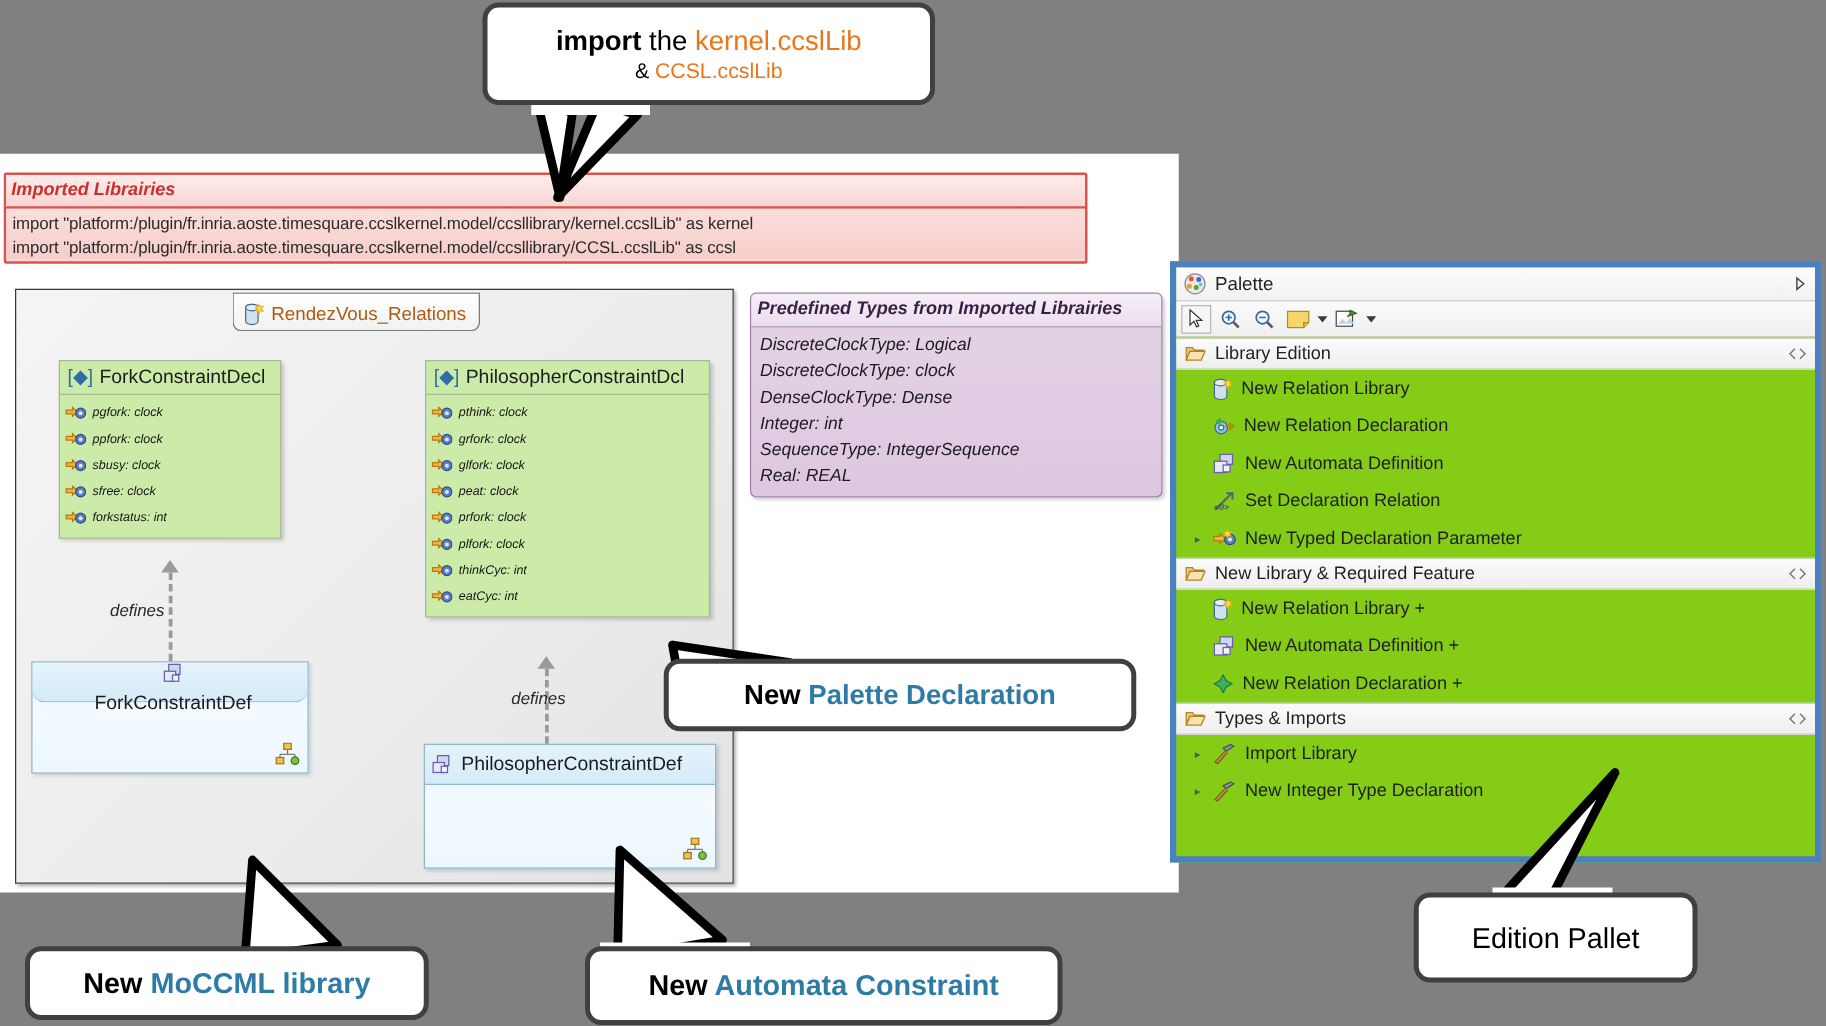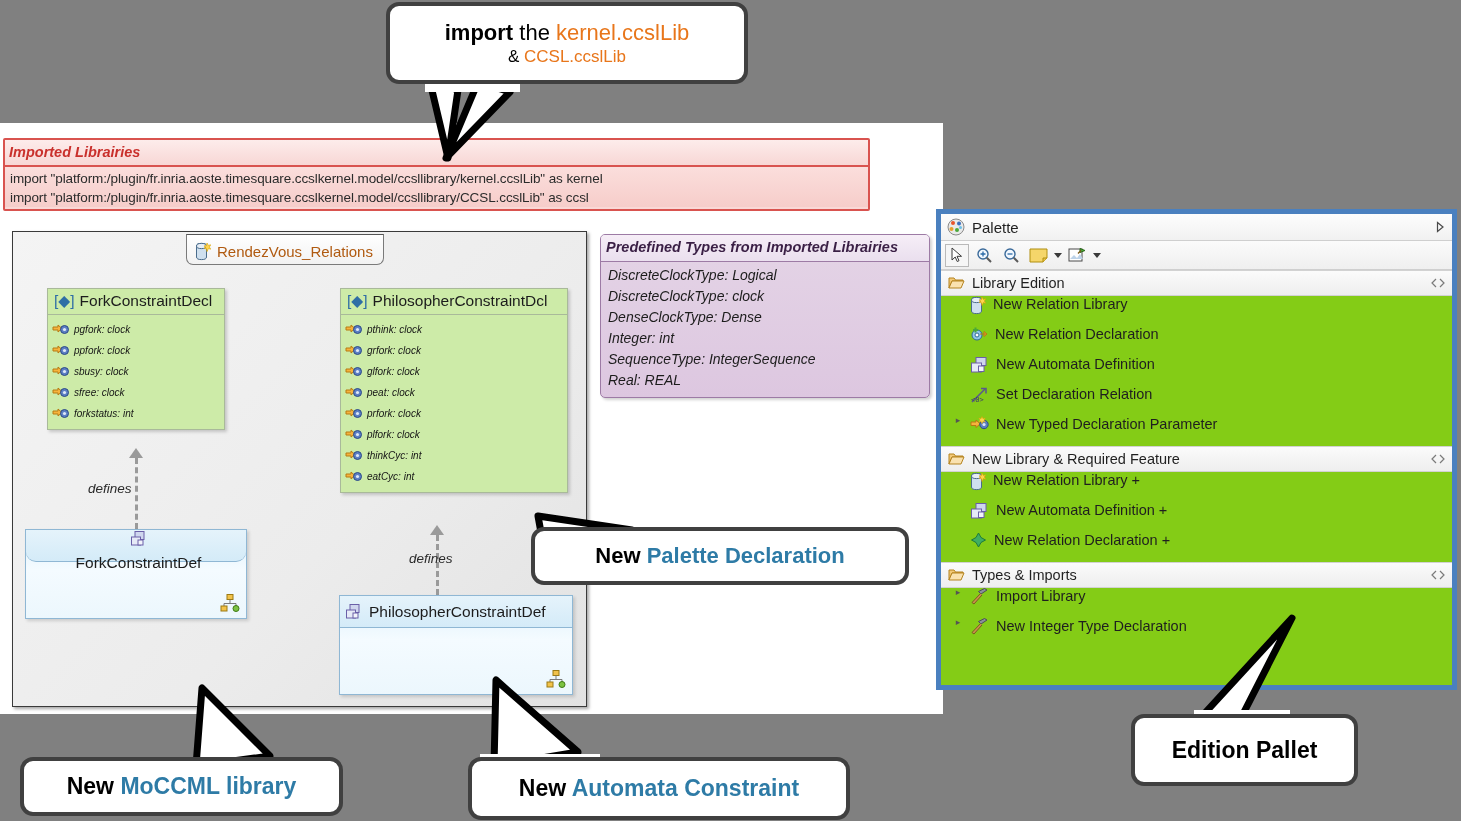--- a/index.html
+++ b/index.html
@@ -193,21 +193,21 @@
     background: linear-gradient(to bottom,#fbfbfb,#eeeeee);
     border-top: 1px solid #d2d2d2;
     border-bottom: 1px solid #d2d2d2;
     display: flex; align-items: center; gap: 7px;
     padding: 0 7px;
     font-size: 14.5px; color: #1f1f1f;
   }
   .pal-group .flex { flex: 1; }
   .pal-item {
     height: 30px;
-    display: flex; align-items: flex-start; gap: 7px;
+    display: flex; align-items: center; gap: 7px;
     padding-left: 12px;
     font-size: 14.5px; color: #1f1f1f;
     white-space: nowrap;
   }
   .pal-item .exp {
     width: 10px; display: inline-block; text-align: center;
     font-size: 9px; color: #555; line-height: 1;
   }
   .pal-item .exp.blank { visibility: hidden; }
 
@@ -744,16 +744,16 @@
     <span style="font-size:23px;">
       <span class="c-black" style="font-weight:bold;">New </span><span class="c-blue" style="font-weight:bold;">Automata Constraint</span>
     </span>
   </div>
 
   <svg class="ptr" style="left:1180px; top:610px;" width="160" height="120">
     <path d="M112 8 L24 104 L62 106 Z" fill="#ffffff" stroke="#000000" stroke-width="7" stroke-linejoin="round"></path>
     <path d="M14 100 H110 V118 H14 Z" fill="#ffffff"></path>
   </svg>
   <div class="callout" style="left:1131px; top:714px; width:227px; height:72px;">
-    <span class="c-black" style="font-size:23px; font-weight:bold;">Edition Pallet</span>
+    <span class="c-black" style="font-size:23px; font-weight:normal;">Edition Pallet</span>
   </div>
 
 </div>
 
 </body></html>

